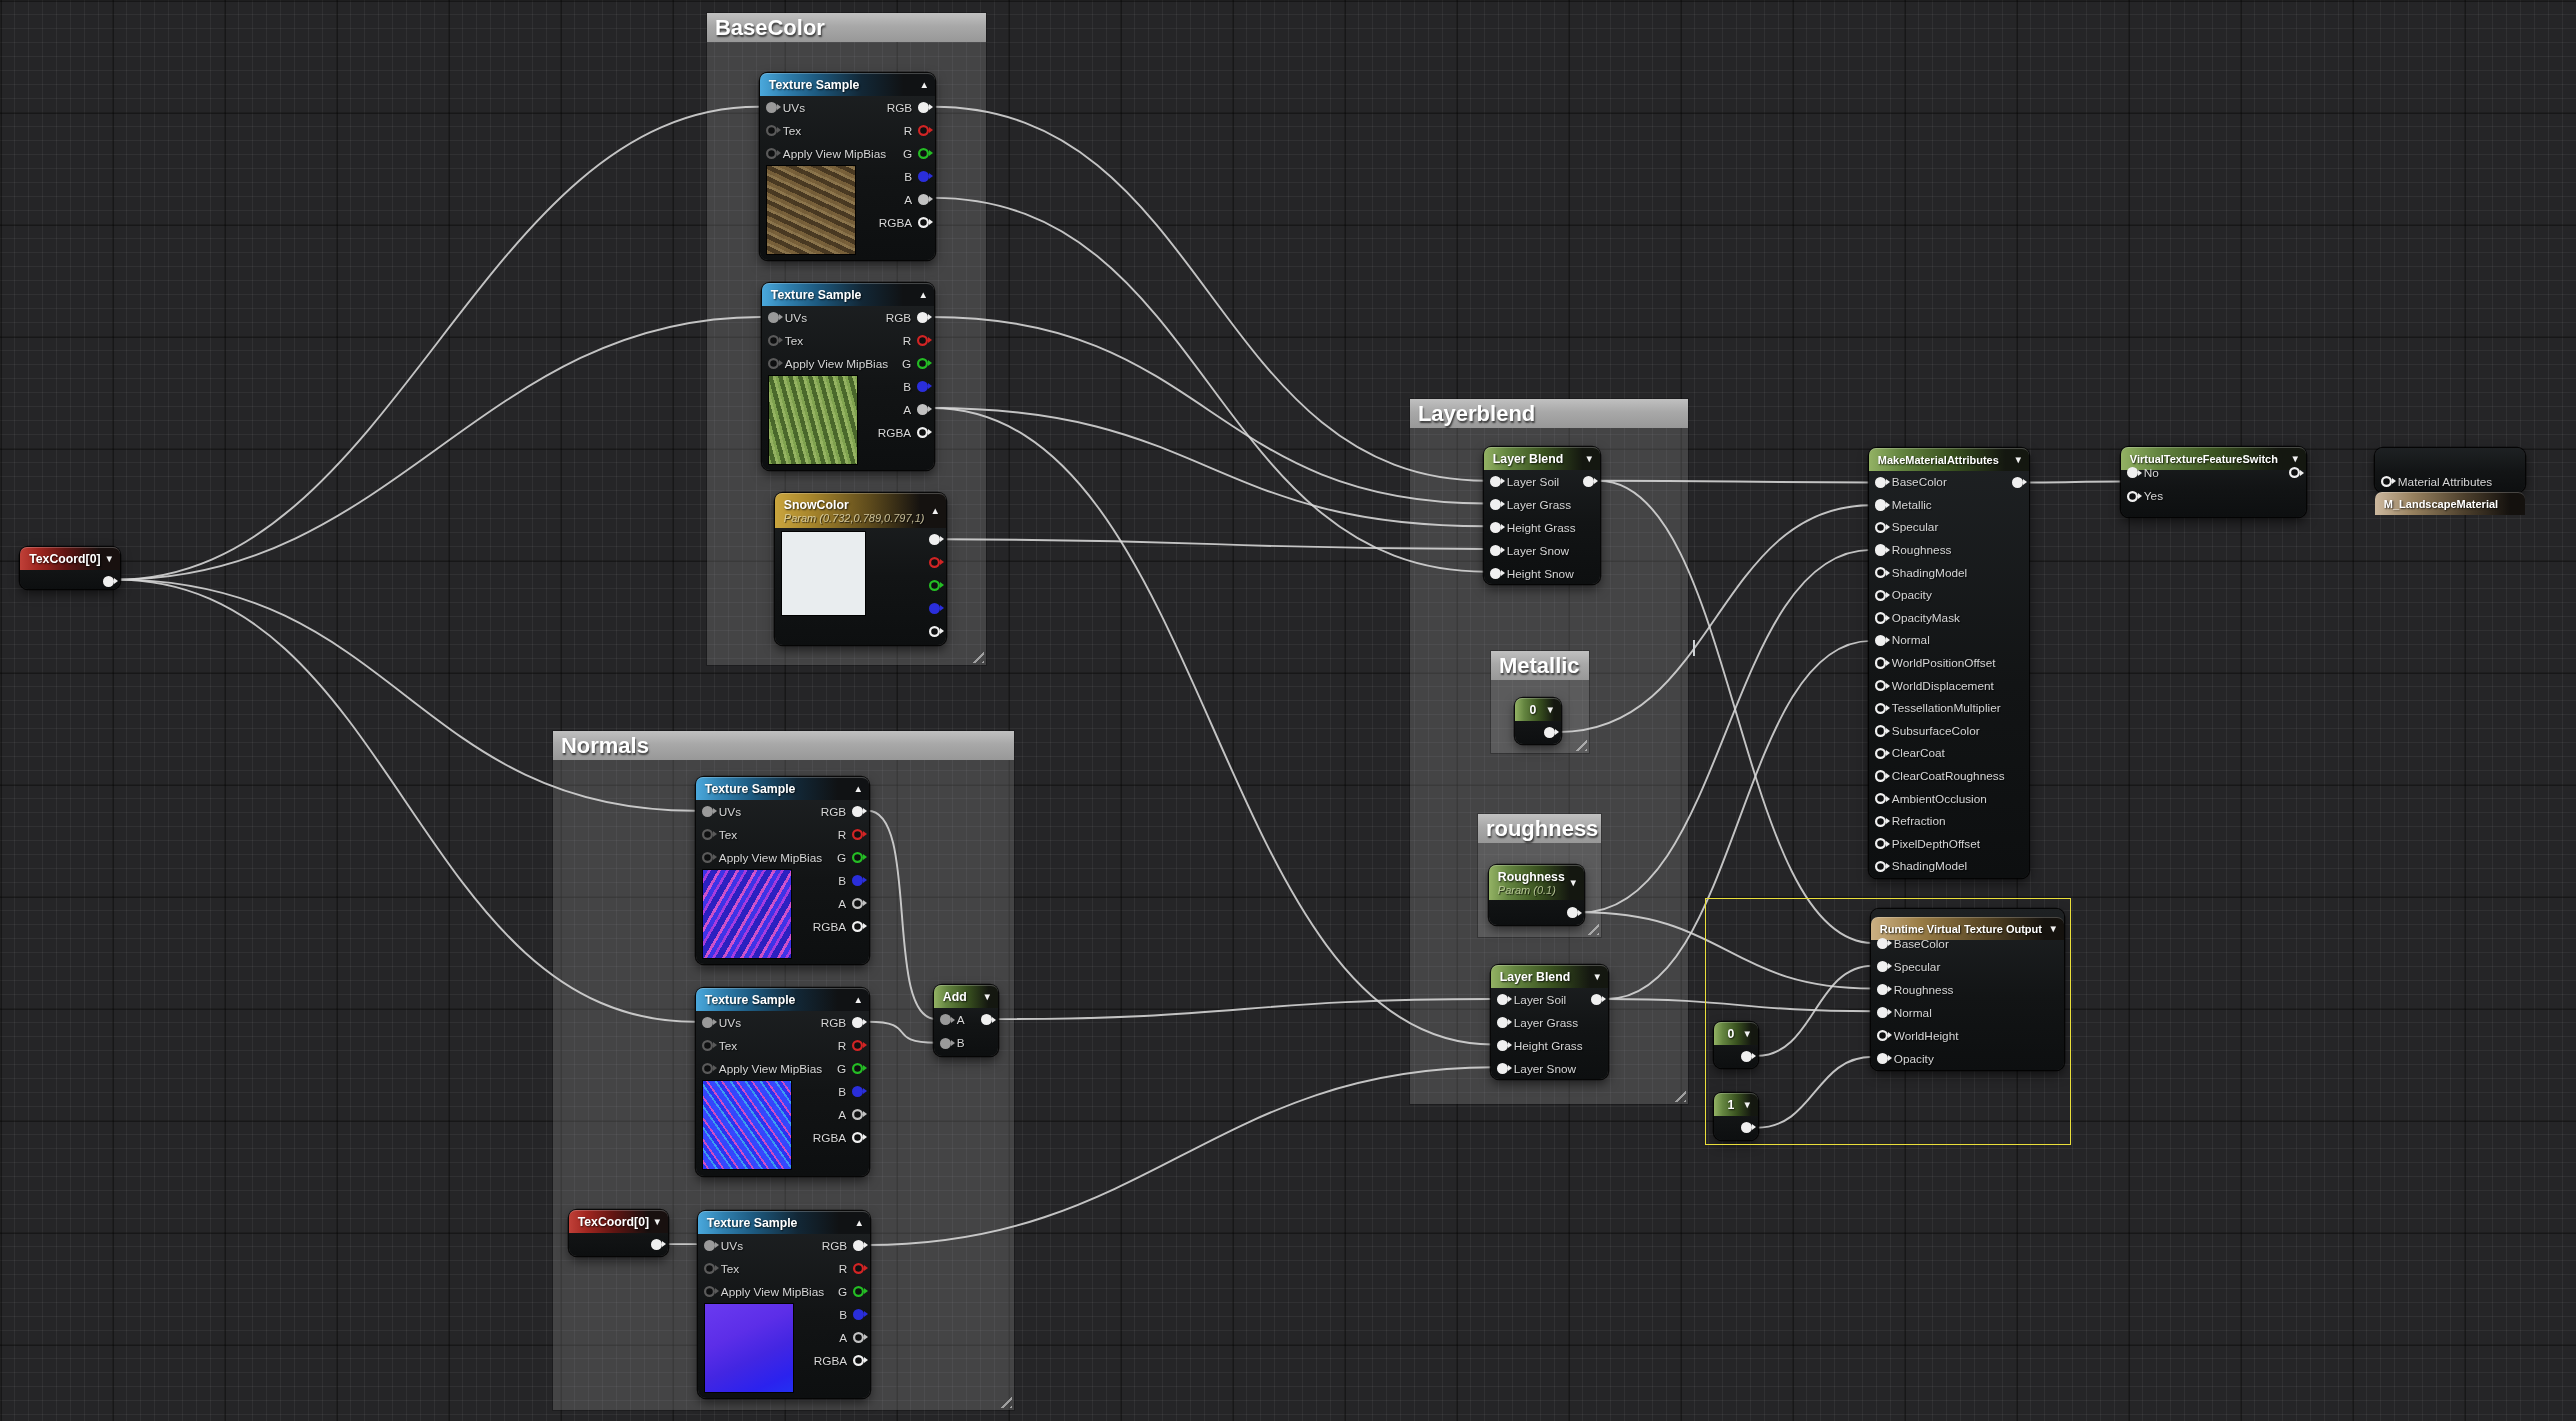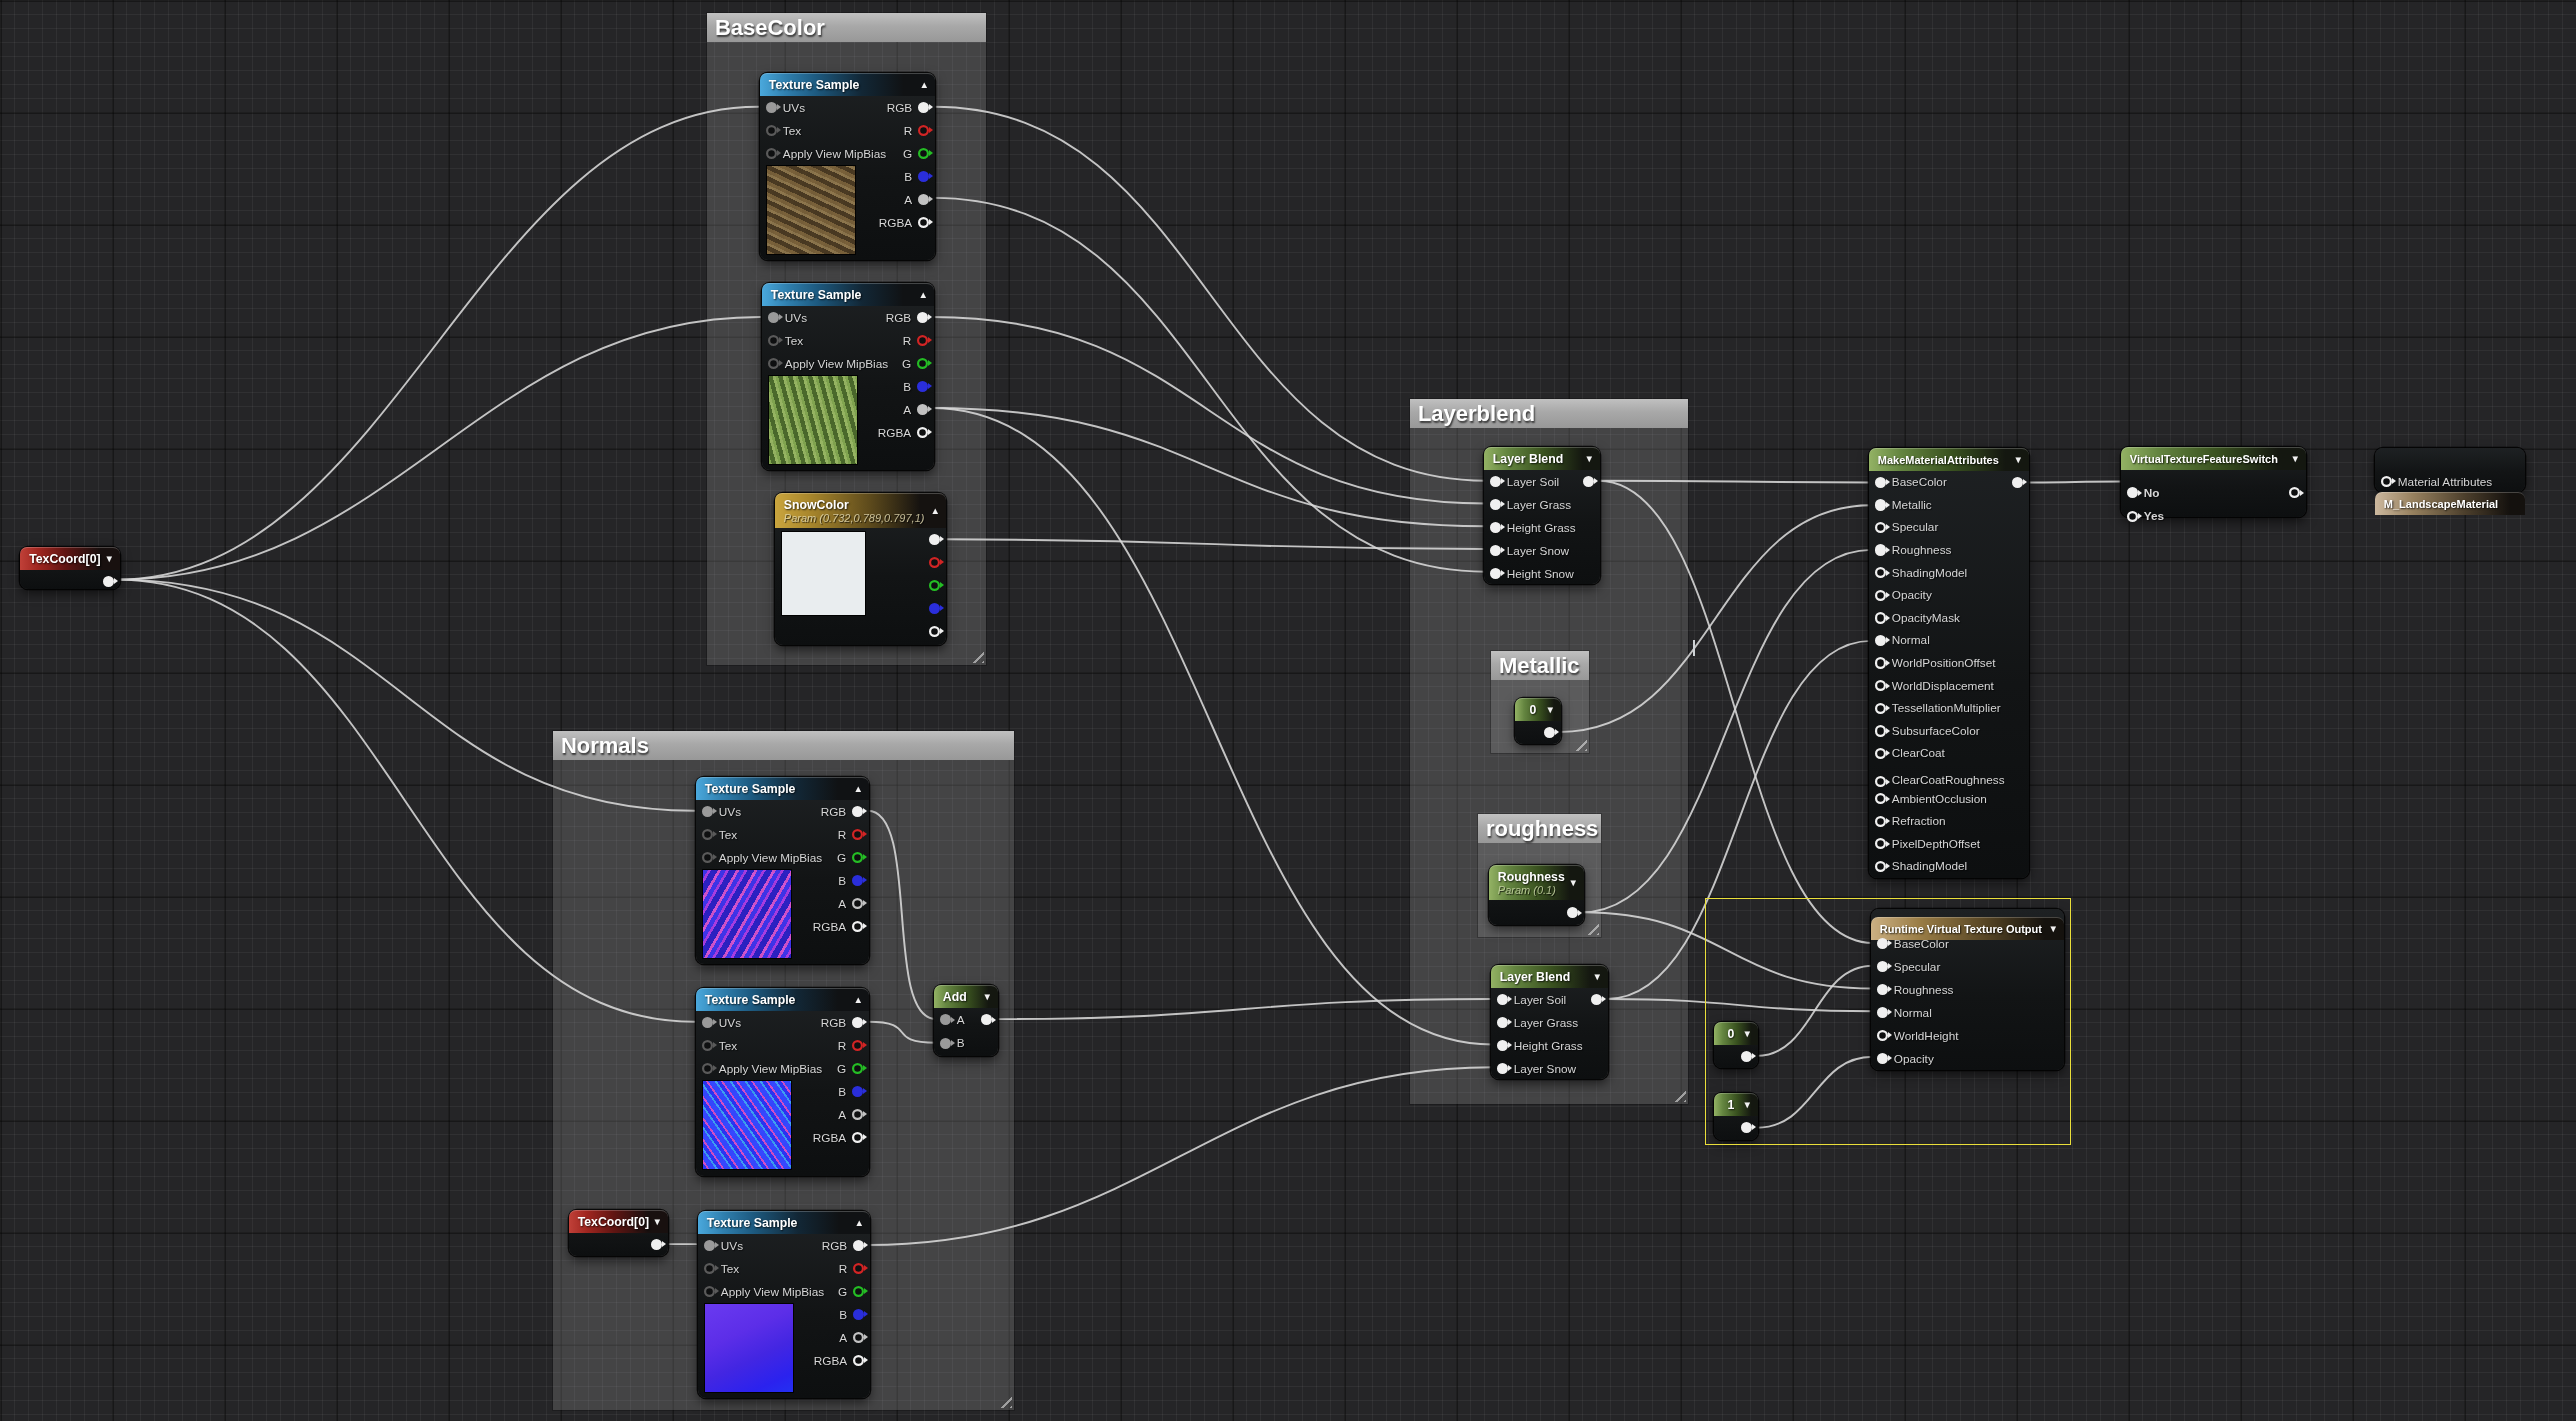--- a/index.html
+++ b/index.html
@@ -607,21 +607,21 @@
           <div class="row" style="height: 22.6px;">
             <span class="pin hollow" style="--pc: #f0f0f0;"></span>
             <span class="pin-label">SubsurfaceColor</span>
             <span class="sp"></span>
           </div>
           <div class="row" style="height: 22.6px;">
             <span class="pin hollow" style="--pc: #f0f0f0;"></span>
             <span class="pin-label">ClearCoat</span>
             <span class="sp"></span>
           </div>
-          <div class="row" style="height: 22.6px; align-items: flex-end;">
+          <div class="row" style="height: 22.6px;">
             <span class="pin hollow" style="--pc: #f0f0f0;"></span>
             <span class="pin-label">ClearCoatRoughness</span>
             <span class="sp"></span>
           </div>
           <div class="row" style="height: 22.6px;">
             <span class="pin hollow" style="--pc: #f0f0f0;"></span>
             <span class="pin-label">AmbientOcclusion</span>
             <span class="sp"></span>
           </div>
           <div class="row" style="height: 22.6px;">
@@ -641,21 +641,21 @@
           </div>
         </div>
       </div>
       <div class="node" style="left: 2121px; top: 447px; width: 185px; height: 70px;">
         <div class="node-header h-green" style="height: 23px;">
           <div class="htext">
             <span class="node-title long">VirtualTextureFeatureSwitch</span>
           </div>
           <span class="arrow">▼</span>
         </div>
-        <div class="rows" style="top: 34px; font-weight: bold;">
+        <div class="rows" style="top: 14px;">
           <div class="row" style="height: 23.6px;">
             <span class="pin filled" style="--pc: #f0f0f0;"></span>
             <span class="pin-label">No</span>
             <span class="sp"></span>
             <span class="pin hollow" style="--pc: #f0f0f0;"></span>
           </div>
           <div class="row" style="height: 23.6px;">
             <span class="pin hollow" style="--pc: #f0f0f0;"></span>
             <span class="pin-label">Yes</span>
             <span class="sp"></span>

